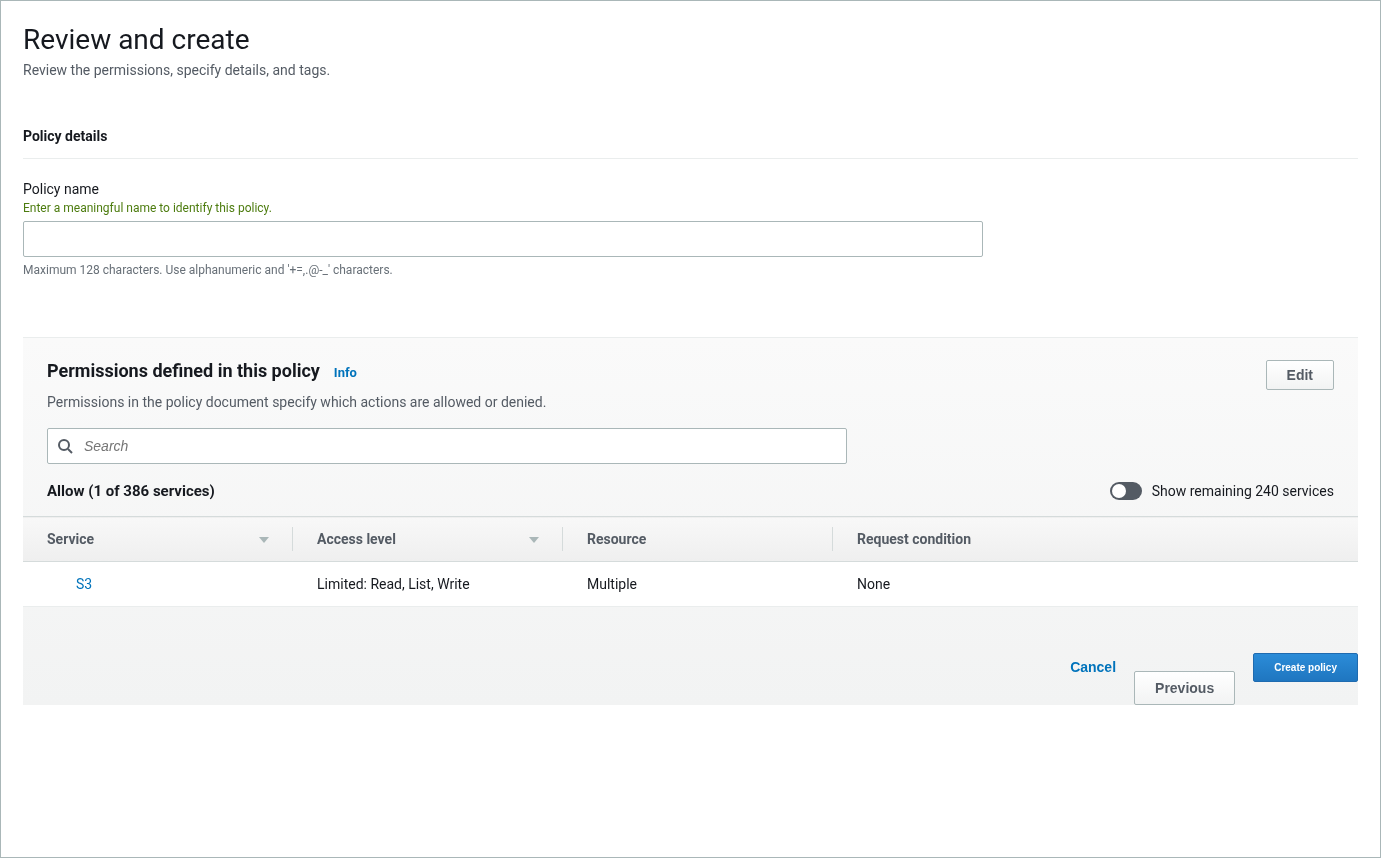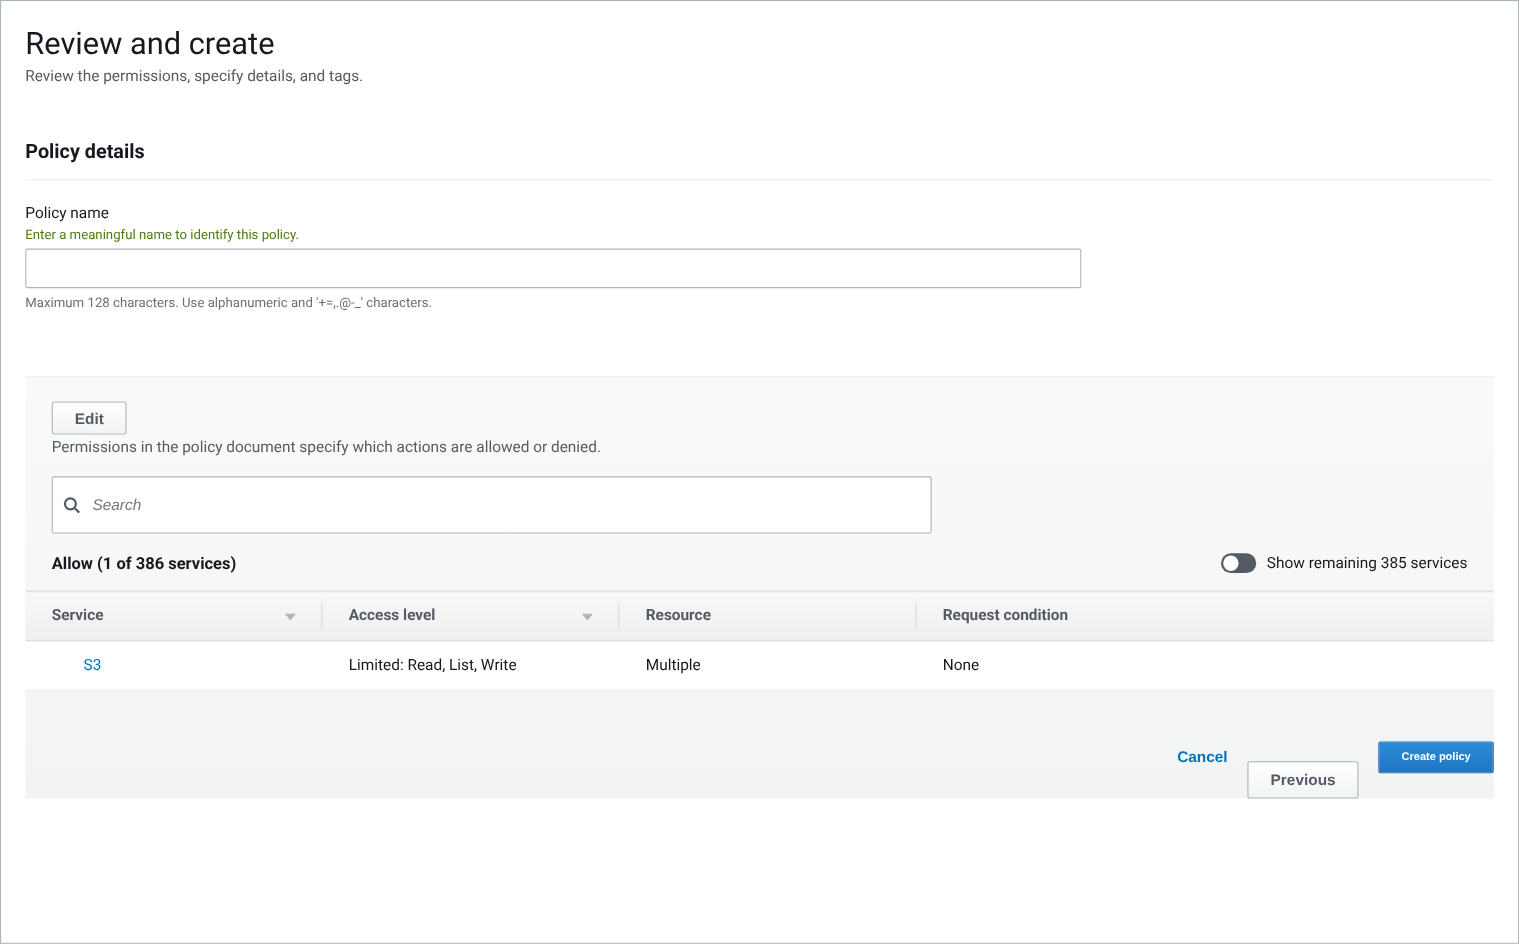--- a/index.html
+++ b/index.html
@@ -17,21 +17,21 @@
     font-weight: 400;
     color: #16191f;
     margin-bottom: 6px;
   }
   .page-subtitle {
     font-size: 14px;
     color: #545b64;
     margin-bottom: 50px;
   }
   .section-heading {
-    font-size: 18px;
+    font-size: 14px;
     font-weight: 700;
     color: #16191f;
     margin-bottom: 14px;
   }
   .section-divider {
     border: none;
     border-top: 1px solid #eaeded;
     margin-bottom: 22px;
   }
   .field-label {
@@ -101,21 +101,21 @@
     color: #545b64;
     cursor: pointer;
   }
   .search-wrap {
     position: relative;
     width: 800px;
     margin-bottom: 18px;
   }
   .search-input {
     width: 100%;
-    height: 52px;
+    height: 36px;
     border: 1px solid #aab7b8;
     border-radius: 2px;
     padding: 6px 10px 6px 36px;
     font-size: 14px;
     font-style: italic;
     color: #404040;
     background: #fff;
   }
   .search-icon {
     position: absolute;
@@ -271,37 +271,41 @@
 <div>
   <div class="field-label">Policy name</div>
   <div class="field-hint">Enter a meaningful name to identify this policy.</div>
   <input type="text" class="text-input" value="" style="">
   <div class="field-help">Maximum 128 characters. Use alphanumeric and '+=,.@-_' characters.</div>
 </div>
 
 <div class="permissions-panel">
   <div class="permissions-panel-inner">
     <div class="perm-header-row">
+      <div>
+        <span class="perm-heading">Permissions defined in this policy</span>
+        <span class="info-link">Info</span>
+      </div>
       <button class="edit-btn">Edit</button>
     </div>
     <p class="perm-desc">Permissions in the policy document specify which actions are allowed or denied.</p>
 
     <div class="search-wrap">
       <svg class="search-icon" viewBox="0 0 16 16" fill="none" stroke="currentColor" stroke-width="2">
         <circle cx="7" cy="7" r="5"></circle>
         <line x1="11" y1="11" x2="15" y2="15"></line>
       </svg>
       <input type="text" class="search-input" placeholder="Search" style="">
     </div>
 
     <div class="allow-row">
       <div class="allow-label">Allow (1 of 386 services)</div>
       <div class="toggle-wrap">
         <div class="toggle"></div>
-        <span class="toggle-label">Show remaining 385 services</span>
+        <span class="toggle-label">Show remaining 240 services</span>
       </div>
     </div>
   </div>
 
   <table>
     <thead>
       <tr>
         <th class="sortable with-divider col-service">
           <span>Service</span>
           <span class="sort-caret"></span>

